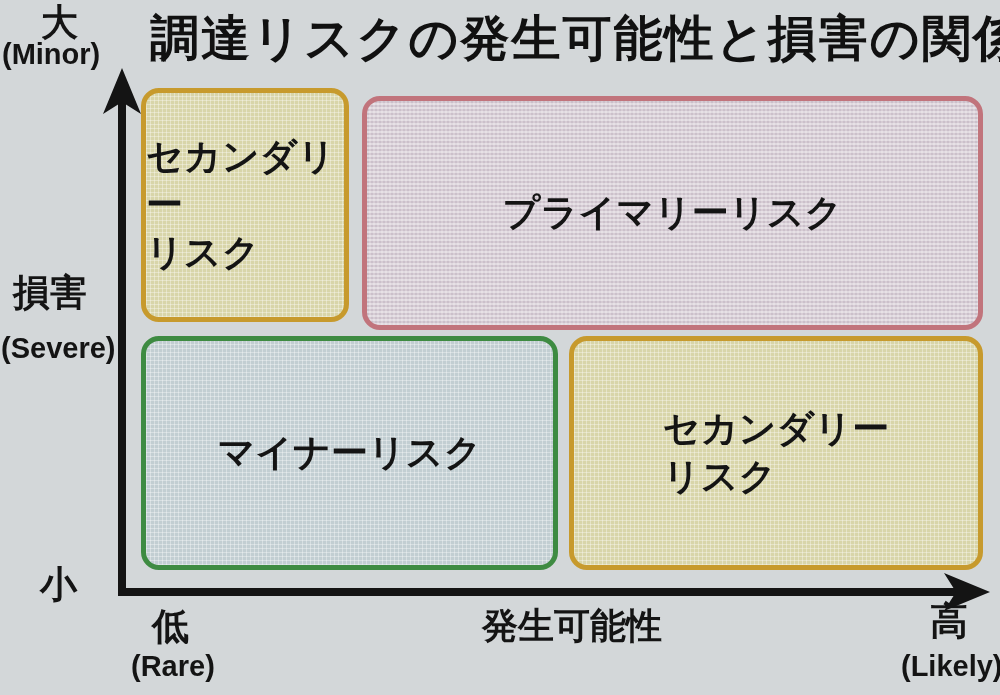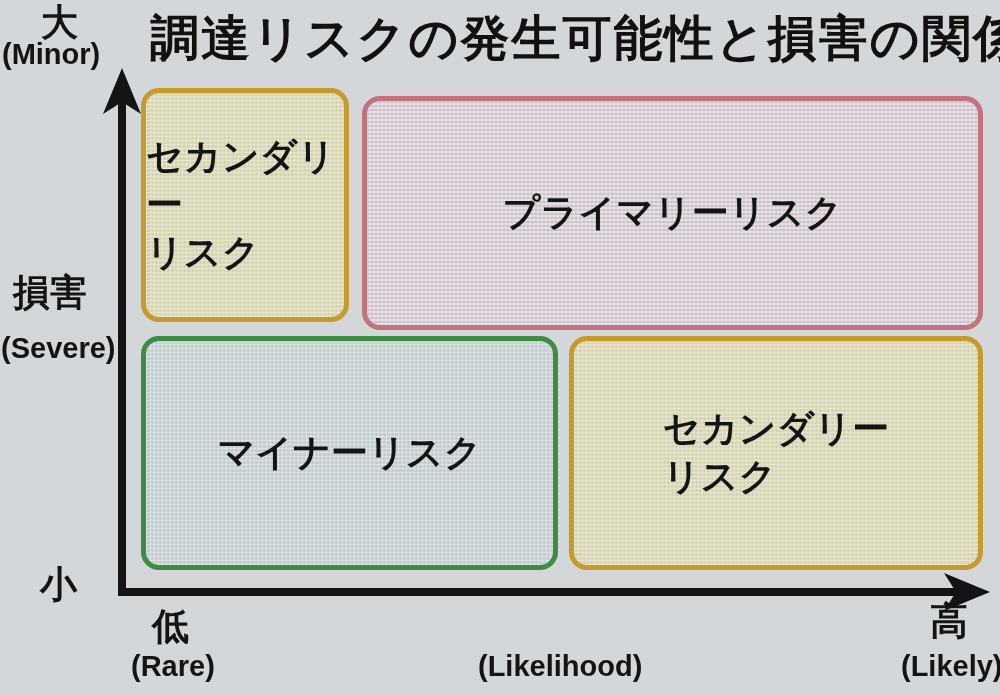--- a/index.html
+++ b/index.html
@@ -58,21 +58,21 @@
   <div class="title">調達リスクの発生可能性と損害の関係</div>
 
   <div class="lbl" style="left:41px;top:4px;font-size:37px;">大</div>
   <div class="lbl" style="left:2px;top:40px;font-size:29px;">(Minor)</div>
   <div class="lbl" style="left:13px;top:274px;font-size:37px;">損害</div>
   <div class="lbl" style="left:1px;top:334px;font-size:29px;">(Severe)</div>
   <div class="lbl" style="left:40px;top:566px;font-size:37px;">小</div>
 
   <div class="lbl" style="left:152px;top:608px;font-size:37px;">低</div>
   <div class="lbl" style="left:131px;top:652px;font-size:29px;">(Rare)</div>
-  <div class="lbl" style="left:478px;top:652px;font-size:29px;">(Likelihood)</div>
+  <div class="lbl" style="left:482px;top:608px;font-size:36px;">発生可能性</div>
   <div class="lbl" style="left:930px;top:602px;font-size:38px;">高</div>
   <div class="lbl" style="left:901px;top:652px;font-size:29px;">(Likely)</div>
 
   <svg class="axes" width="1000" height="695" viewBox="0 0 1000 695">
     <rect x="118" y="96" width="8" height="496" fill="#141414"></rect>
     <rect x="118" y="588" width="840" height="8" fill="#141414"></rect>
     <polygon points="122,68 141,114 122,102 103,114" fill="#141414"></polygon>
     <polygon points="990,592 944,573 956,592 944,611" fill="#141414"></polygon>
   </svg>
 

